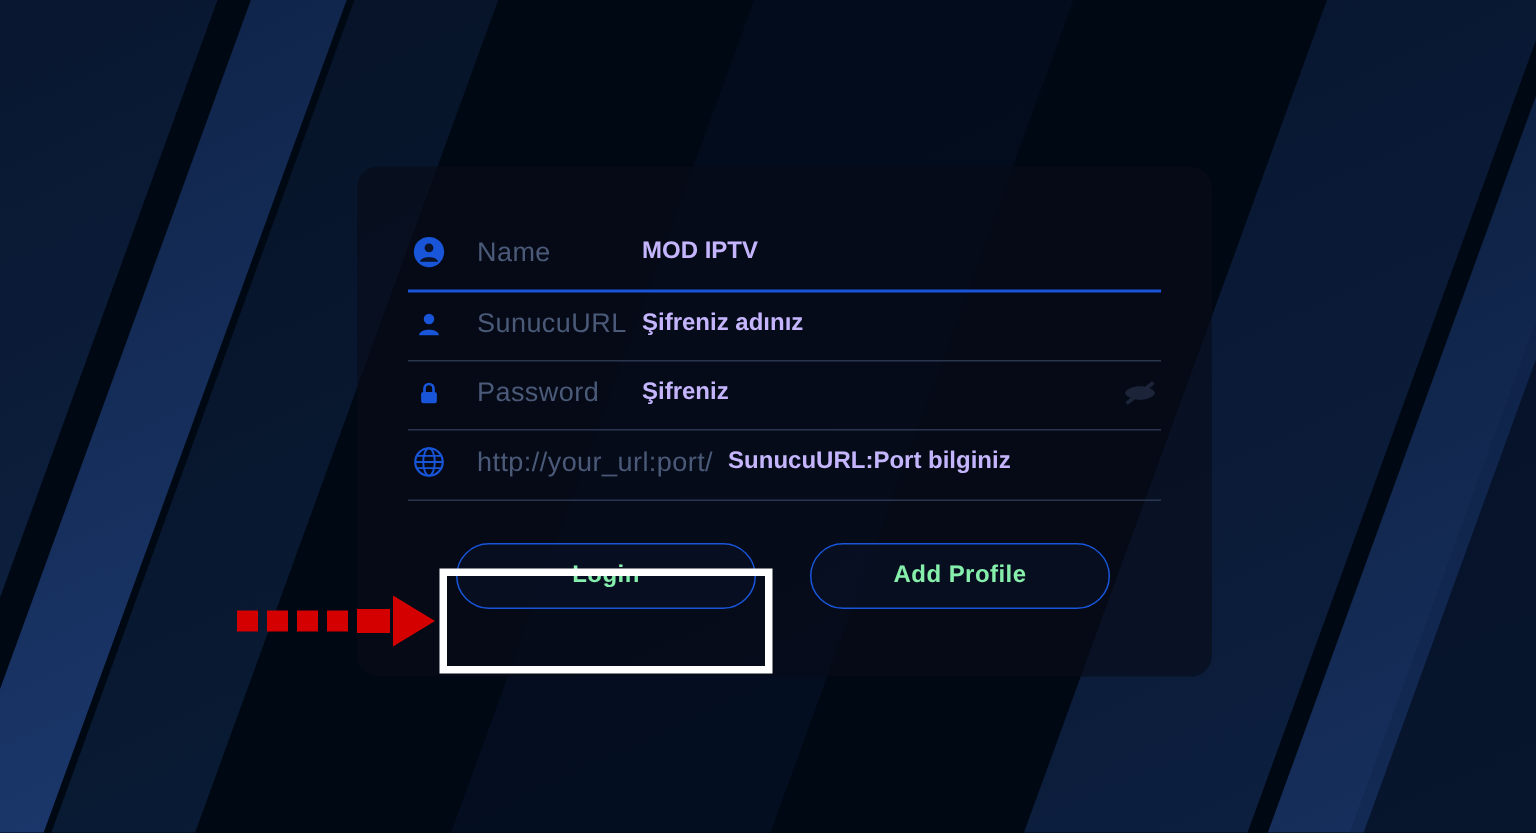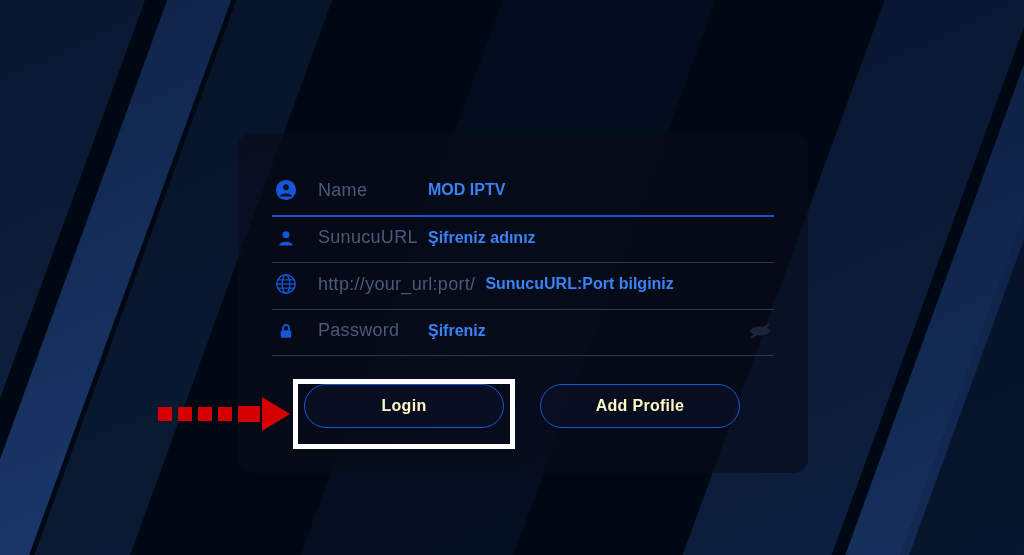--- a/index.html
+++ b/index.html
@@ -22,21 +22,21 @@
     .s2 { width: 60px; height: 1200px; left: 60px; top: -300px; background: linear-gradient(135deg, #122a55, #3565c0); opacity:0.6; }
     .s3 { width: 90px; height: 1200px; left: 130px; top: -300px; background: linear-gradient(135deg, #0a1830, #13305a); opacity:0.55; }
     .s4 { width: 140px; height: 1200px; left: 780px; top: -300px; background: linear-gradient(135deg, #0c1c3e, #1b3a6e); opacity:0.55; }
     .s5 { width: 60px; height: 1200px; left: 940px; top: -300px; background: linear-gradient(135deg, #122a55, #3565c0); opacity:0.5; }
     .s6 { width: 200px; height: 1200px; left: 400px; top: -300px; background: linear-gradient(135deg, #060f22, #0a1a3a); opacity:0.4; }
     .s7 { width: 230px; height: 1200px; left: 1000px; top: -300px; background: linear-gradient(135deg, #0a1a3a, #122a55); opacity:0.45; }
 
     .panel {
       position: absolute;
       left: 238px;
-      top: 133px;
+      top: 111px;
       width: 570px;
       height: 340px;
       background: rgba(8, 12, 24, 0.62);
       border-radius: 14px;
       padding: 36px 34px 28px 34px;
     }
 
     .row {
       display: flex;
       align-items: center;
@@ -60,21 +60,21 @@
       width: 110px;
       letter-spacing: 0.3px;
     }
     .url-label {
       color: #4a5a78;
       font-size: 18px;
       margin-right: 10px;
       letter-spacing: 0.3px;
     }
     .value {
-      color: #3b82f6;
+      color: #c4b5fd;
       font-size: 16px;
       font-weight: bold;
       flex: 1;
     }
     .eye-btn {
       position: absolute;
       right: 2px;
       top: 12px;
       cursor: pointer;
     }
@@ -85,21 +85,21 @@
       margin-top: 28px;
       justify-content: flex-start;
       padding-left: 32px;
     }
     .btn {
       width: 200px;
       height: 44px;
       border: 1px solid #1855d8;
       border-radius: 22px;
       background: rgba(10,18,40,0.5);
-      color: #fef9c3;
+      color: #86efac;
       font-size: 16px;
       font-weight: 600;
       display: flex;
       align-items: center;
       justify-content: center;
       cursor: pointer;
       letter-spacing: 0.3px;
     }
 
     .highlight-box {
@@ -168,52 +168,52 @@
     <div class="icon-holder">
       <svg width="20" height="20" viewBox="0 0 24 24" fill="#1855d8">
         <circle cx="12" cy="8" r="4.2"></circle>
         <path d="M4 21 C4 15 20 15 20 21 Z"></path>
       </svg>
     </div>
     <div class="label">SunucuURL</div>
     <div class="value">Şifreniz adınız</div>
   </div>
 
-  <div class="row" style="border-bottom:1px solid #2a3650;">
-    <div class="icon-holder">
-      <svg width="22" height="22" viewBox="0 0 24 24">
-        <circle cx="12" cy="12" r="10" fill="none" stroke="#1855d8" stroke-width="1.6"></circle>
-        <ellipse cx="12" cy="12" rx="4.2" ry="10" fill="none" stroke="#1855d8" stroke-width="1.4"></ellipse>
-        <line x1="2" y1="12" x2="22" y2="12" stroke="#1855d8" stroke-width="1.4"></line>
-        <line x1="3.2" y1="7.5" x2="20.8" y2="7.5" stroke="#1855d8" stroke-width="1.2"></line>
-        <line x1="3.2" y1="16.5" x2="20.8" y2="16.5" stroke="#1855d8" stroke-width="1.2"></line>
-      </svg>
-    </div>
-    <div class="url-label">http://your_url:port/</div>
-    <div class="value">SunucuURL:Port bilginiz</div>
-  </div>
-
   <div class="row">
     <div class="icon-holder">
       <svg width="18" height="20" viewBox="0 0 24 24" fill="#1855d8">
         <rect x="5" y="11" width="14" height="10" rx="2"></rect>
         <path d="M8 11 V8 a4 4 0 0 1 8 0 V11" fill="none" stroke="#1855d8" stroke-width="2.4"></path>
       </svg>
     </div>
     <div class="label">Password</div>
     <div class="value">Şifreniz</div>
     <div class="eye-btn">
       <svg width="24" height="18" viewBox="0 0 24 18">
         <path d="M2 9 C4 3 20 3 22 9 C20 15 4 15 2 9 Z" fill="#1b2438"></path>
         <circle cx="12" cy="9" r="3" fill="#1b2438"></circle>
         <line x1="3" y1="16" x2="21" y2="2" stroke="#1b2438" stroke-width="2.5"></line>
       </svg>
     </div>
   </div>
 
+  <div class="row" style="border-bottom:1px solid #2a3650;">
+    <div class="icon-holder">
+      <svg width="22" height="22" viewBox="0 0 24 24">
+        <circle cx="12" cy="12" r="10" fill="none" stroke="#1855d8" stroke-width="1.6"></circle>
+        <ellipse cx="12" cy="12" rx="4.2" ry="10" fill="none" stroke="#1855d8" stroke-width="1.4"></ellipse>
+        <line x1="2" y1="12" x2="22" y2="12" stroke="#1855d8" stroke-width="1.4"></line>
+        <line x1="3.2" y1="7.5" x2="20.8" y2="7.5" stroke="#1855d8" stroke-width="1.2"></line>
+        <line x1="3.2" y1="16.5" x2="20.8" y2="16.5" stroke="#1855d8" stroke-width="1.2"></line>
+      </svg>
+    </div>
+    <div class="url-label">http://your_url:port/</div>
+    <div class="value">SunucuURL:Port bilginiz</div>
+  </div>
+
   <div class="button-row">
     <div class="btn">Login</div>
     <div class="btn">Add Profile</div>
   </div>
 
 </div>
 
 <div class="highlight-box"></div>
 
 <div class="arrow-annotation">

